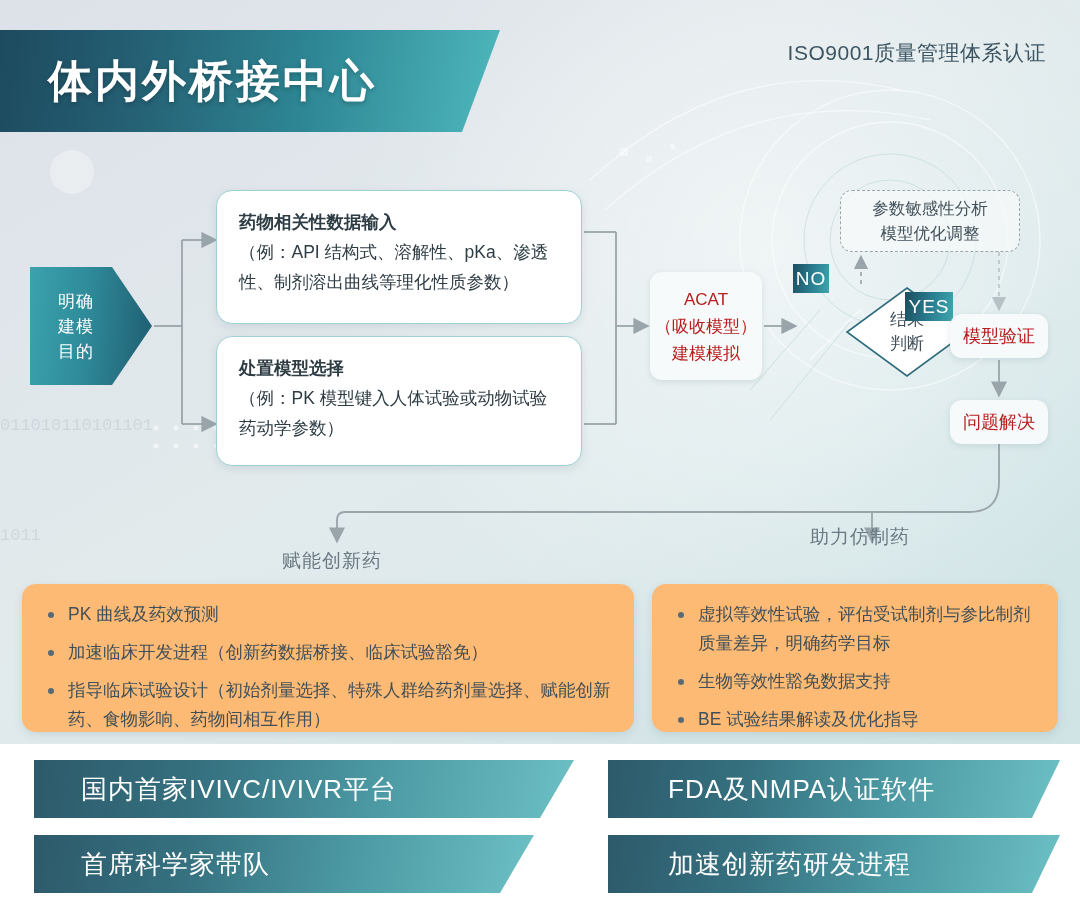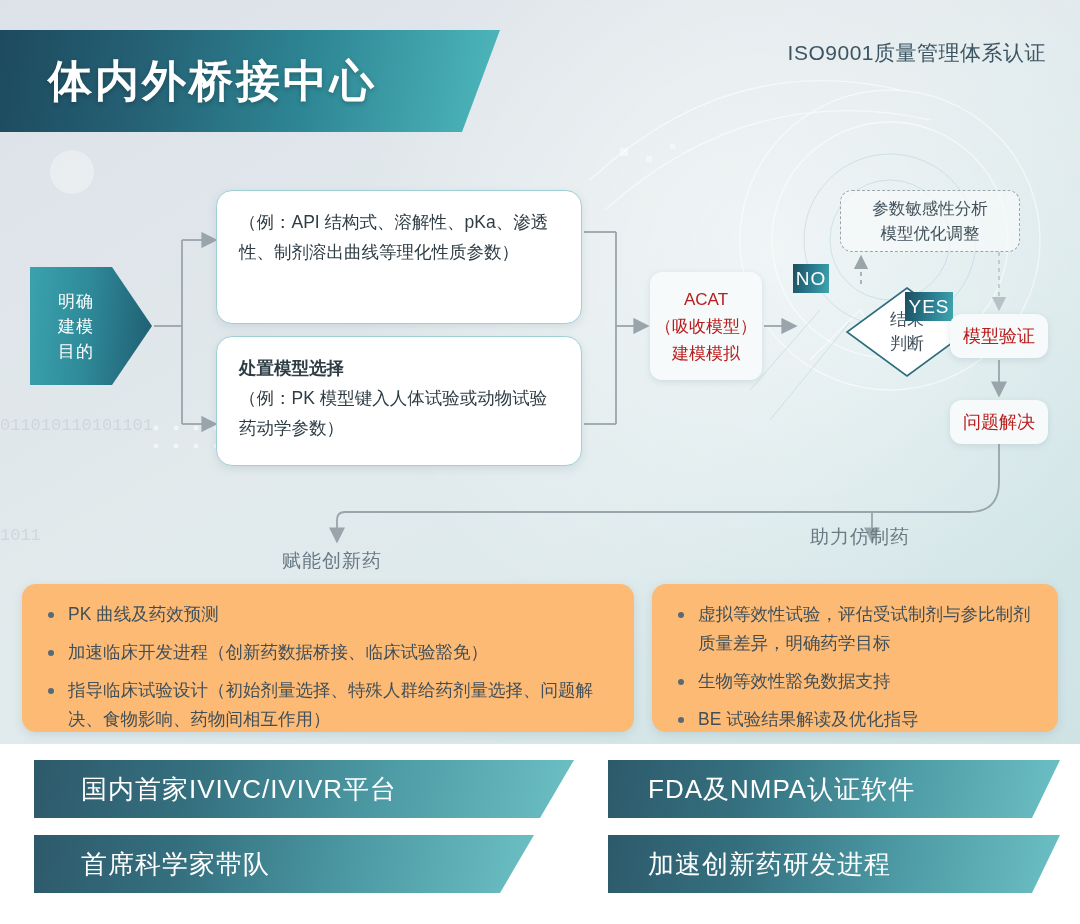--- a/index.html
+++ b/index.html
@@ -133,21 +133,21 @@
   
   .ribbon{
     position:absolute;height:58px;display:flex;align-items:center;
     background:linear-gradient(100deg,#2d5a6b 0%,#35707f 30%,#4b98a2 62%,#6cc0c4 100%);
   }
   .ribbon .rt{color:#ffffff;font-size:26px;letter-spacing:1px;margin-left:47px;}
   #rib-1{left:34px;top:760px;width:540px;clip-path:polygon(0 0,540px 0,506px 58px,0 58px);}
   #rib-2{left:608px;top:760px;width:452px;clip-path:polygon(0 0,452px 0,424px 58px,0 58px);}
   #rib-3{left:34px;top:835px;width:500px;clip-path:polygon(0 0,500px 0,466px 58px,0 58px);}
   #rib-4{left:608px;top:835px;width:452px;clip-path:polygon(0 0,452px 0,424px 58px,0 58px);}
-  #rib-2 .rt,#rib-4 .rt{margin-left:40px;}
+  #rib-2 .rt,#rib-4 .rt{margin-left:60px;}
 </style>
 </head>
 <body>
 
 <div id="root">
 
   <div class="bg"></div>
 
   <div class="deco" style="left:560px;top:60px;">
     <svg width="520" height="420" viewBox="0 0 520 420">
@@ -245,20 +245,21 @@
 
   <div class="chevron">
     <div class="chevron-label">
       <div>明确</div>
       <div>建模</div>
       <div>目的</div>
     </div>
   </div>
 
   <div class="card" id="card-input">
+    <div class="hd">药物相关性数据输入</div>
     <div class="bd">（例：API 结构式、溶解性、pKa、渗透性、制剂溶出曲线等理化性质参数）</div>
   </div>
   <div class="card" id="card-model">
     <div class="hd">处置模型选择</div>
     <div class="bd">（例：PK 模型键入人体试验或动物试验药动学参数）</div>
   </div>
 
   <div class="fbox" id="box-acat">
     <div>
       <div>ACAT</div>
@@ -292,21 +293,21 @@
   <div class="fbox" id="box-verify">模型验证</div>
   <div class="fbox" id="box-solve">问题解决</div>
 
   <div class="sec-label" id="sec-left">赋能创新药</div>
   <div class="sec-label" id="sec-right">助力仿制药</div>
 
   <div class="panel" id="panel-left">
     <ul>
       <li><span class="dot"></span><span>PK 曲线及药效预测</span></li>
       <li><span class="dot"></span><span>加速临床开发进程（创新药数据桥接、临床试验豁免）</span></li>
-      <li><span class="dot"></span><span>指导临床试验设计（初始剂量选择、特殊人群给药剂量选择、问题解决、食物影响、药物间相互作用）</span></li>
+      <li><span class="dot"></span><span>指导临床试验设计（初始剂量选择、特殊人群给药剂量选择、赋能创新药、食物影响、药物间相互作用）</span></li>
     </ul>
   </div>
   <div class="panel" id="panel-right">
     <ul>
       <li><span class="dot"></span><span>虚拟等效性试验，评估受试制剂与参比制剂质量差异，明确药学目标</span></li>
       <li><span class="dot"></span><span>生物等效性豁免数据支持</span></li>
       <li><span class="dot"></span><span>BE 试验结果解读及优化指导</span></li>
     </ul>
   </div>
 

